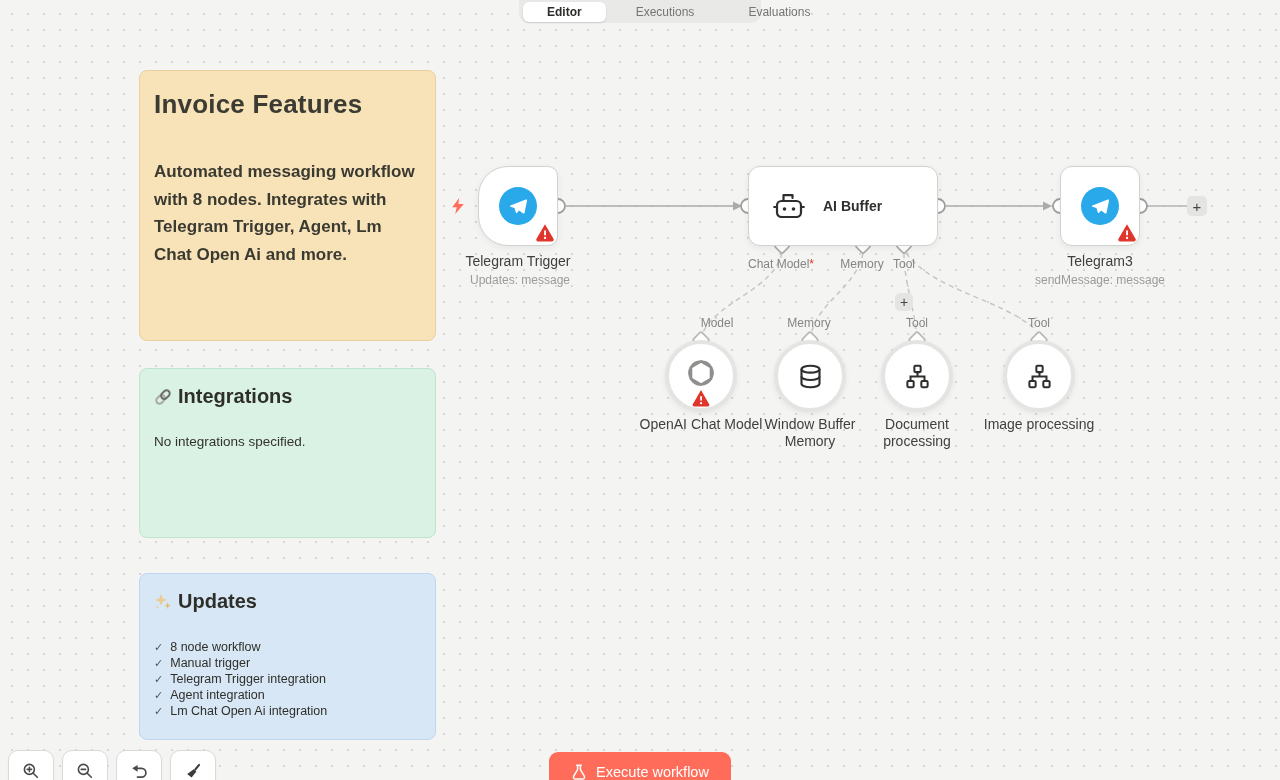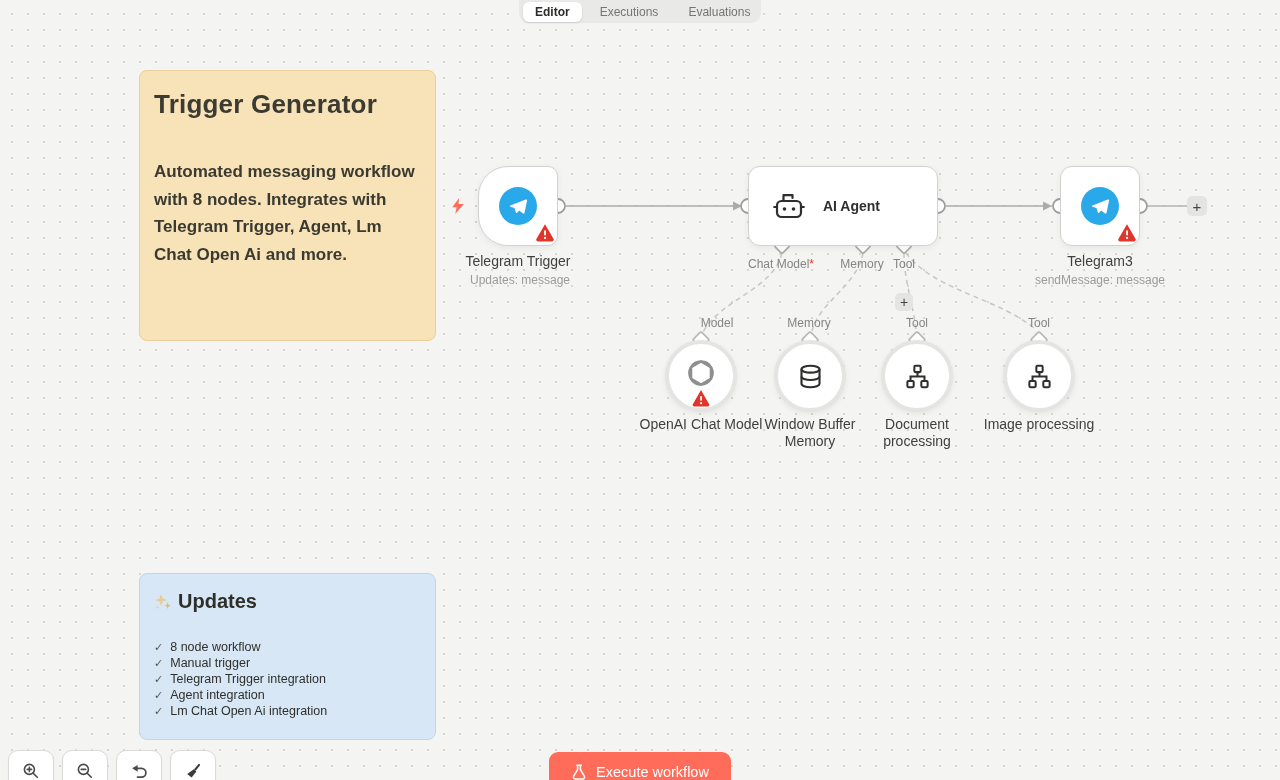--- a/index.html
+++ b/index.html
@@ -16,21 +16,21 @@
 
   svg.layer { position: absolute; left: 0; top: 0; }
 
   
   .tabbar {
     position: absolute; left: 519px; top: 0; height: 23px; width: 242px;
     background: #e9e9e7; border-radius: 0 0 10px 10px;
     display: flex; align-items: center; padding: 0 4px; gap: 6px;
   }
   .tab {
-    font-size: 12px; color: #757573; padding: 3px 12px; border-radius: 6px;
+    font-size: 12px; color: #757573; padding: 3px 24px; border-radius: 6px;
     cursor: pointer; white-space: nowrap;
   }
   .tab.active {
     background: #ffffff; color: #2c2c2a; font-weight: 700;
     box-shadow: 0 1px 2px rgba(0,0,0,.14);
   }
 
   
   .note { position: absolute; left: 139px; width: 297px; border-radius: 8px; padding: 12px 14px; }
   .note-overview { top: 70px; height: 271px; background: #f8e2b8; border: 1px solid #eacf9d; }
@@ -154,24 +154,36 @@
     <rect x="-6" y="-6" width="12" height="12" rx="2" transform="translate(1039,340) rotate(45)" fill="#fff" stroke="#b8b8b6" stroke-width="1.7"></rect>
   </svg>
 
   <nav class="tabbar">
     <div class="tab active">Editor</div>
     <div class="tab">Executions</div>
     <div class="tab">Evaluations</div>
   </nav>
 
   <section class="note note-overview">
-    <h1>Trigger Generator</h1>
+    <h1>Invoice Features</h1>
     <p>Automated messaging workflow with 8 nodes. Integrates with Telegram Trigger, Agent, Lm Chat Open Ai and more.</p>
   </section>
 
+  <section class="note note-green">
+    <h2>
+      <svg width="18" height="18" viewBox="0 0 18 18">
+        <g transform="translate(9,9) rotate(-45)" fill="none" stroke-width="2">
+          <rect x="-8.2" y="-3.2" width="9.6" height="6.4" rx="3.2" stroke="#a9a9a7"></rect>
+          <rect x="-1.4" y="-3.2" width="9.6" height="6.4" rx="3.2" stroke="#6f6f6d"></rect>
+        </g>
+      </svg>
+      <span>Integrations</span>
+    </h2>
+    <p>No integrations specified.</p>
+  </section>
 
   <section class="note note-blue">
     <h2>
       <svg width="18" height="18" viewBox="0 0 18 18">
         <path d="M7 1 L8.6 5.4 L13 7 L8.6 8.6 L7 13 L5.4 8.6 L1 7 L5.4 5.4 Z" fill="#eccb8e"></path>
         <path d="M13.6 9.3 L14.5 11.8 L17 12.7 L14.5 13.6 L13.6 16.1 L12.7 13.6 L10.2 12.7 L12.7 11.8 Z" fill="#e5bb72"></path>
         <path d="M3.4 12.4 L3.9 13.8 L5.3 14.3 L3.9 14.8 L3.4 16.2 L2.9 14.8 L1.5 14.3 L2.9 13.8 Z" fill="#eccb8e"></path>
       </svg>
       <span>Updates</span>
     </h2>
@@ -221,21 +233,21 @@
   <div class="node" id="node-ai-agent">
     <svg width="36" height="28" viewBox="0 0 36 28">
       <g fill="none" stroke="#2e2e2c" stroke-width="2.2" stroke-linecap="round" stroke-linejoin="round">
         <rect x="6" y="9" width="24" height="16" rx="4.5"></rect>
         <path d="M12.5 9 V3.2 H21.5 V6"></path>
         <path d="M6 15 H3.2 M30 15 H32.8"></path>
       </g>
       <circle cx="13.5" cy="17" r="1.8" fill="#2e2e2c"></circle>
       <circle cx="22.5" cy="17" r="1.8" fill="#2e2e2c"></circle>
     </svg>
-    <span class="ai-agent-title">AI Agent</span>
+    <span class="ai-agent-title">AI Buffer</span>
   </div>
   <div class="port-label" style="left:781px; top:257px;">
     <span>Chat Model</span><span class="req">*</span>
   </div>
   <div class="port-label" style="left:862px; top:257px;">Memory</div>
   <div class="port-label" style="left:904px; top:257px;">Tool</div>
 
   <div class="node" id="node-telegram3">
     <div class="tg-circle">
       <svg width="20" height="20" viewBox="0 0 24 24">

